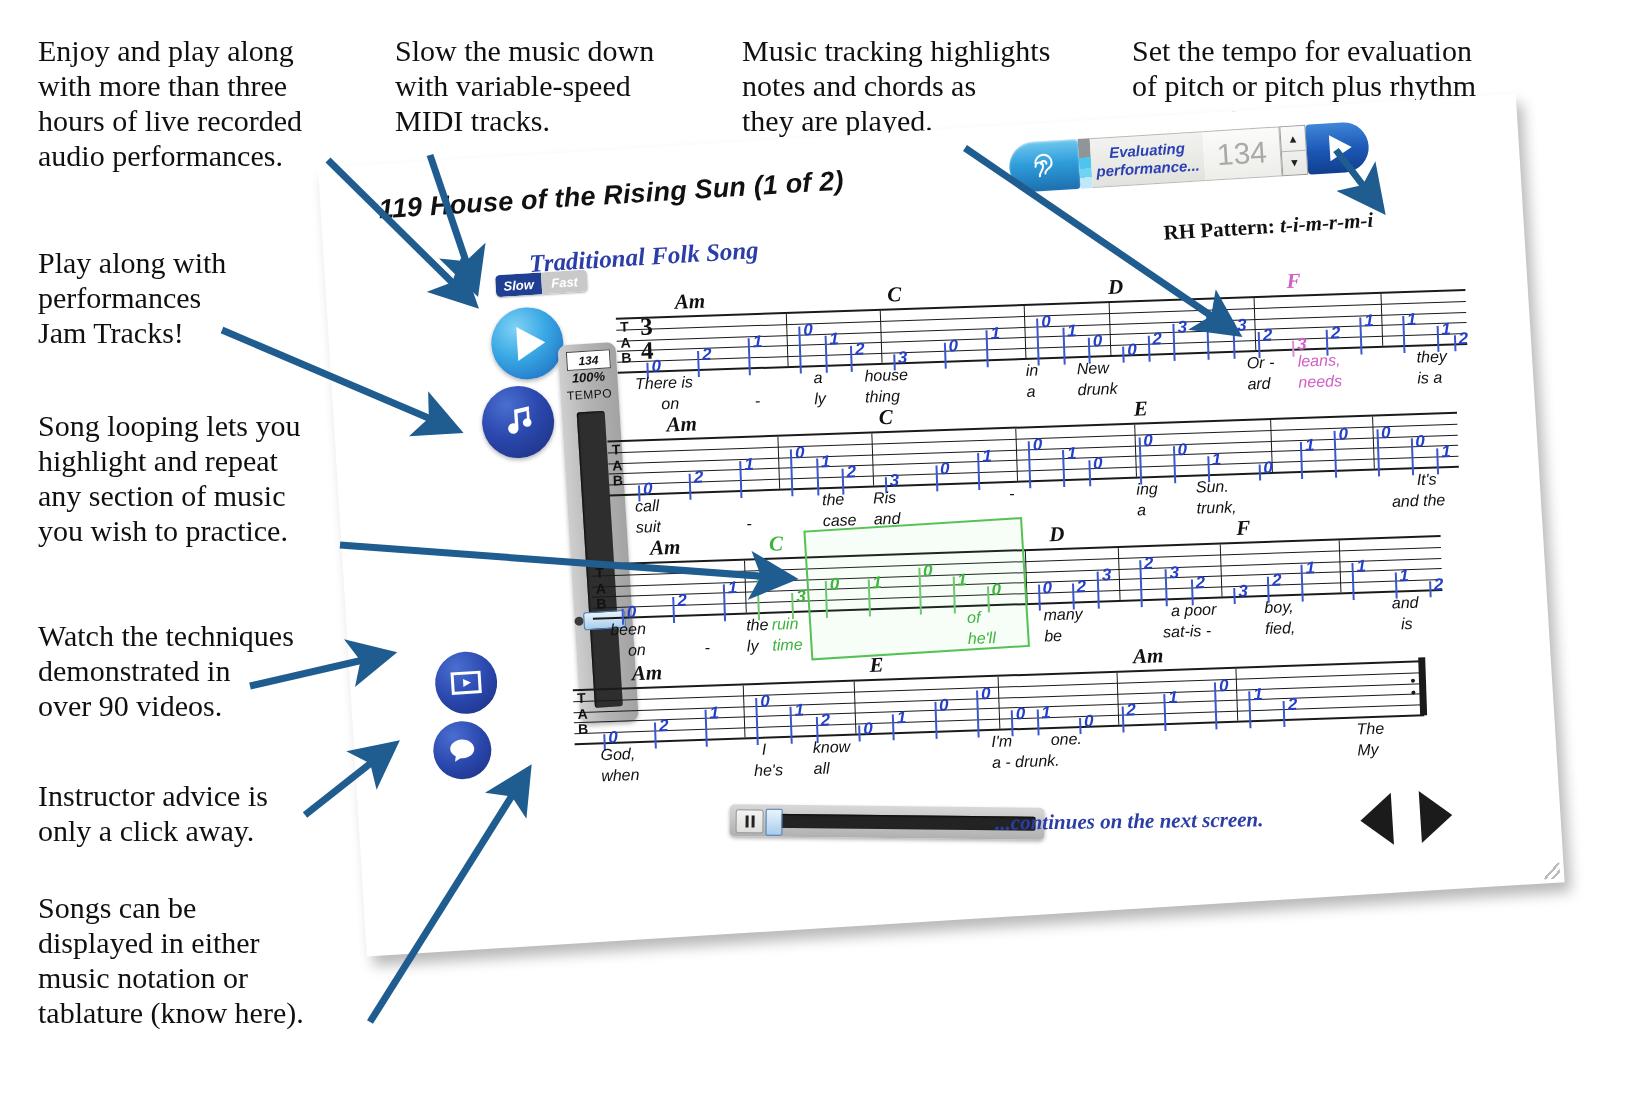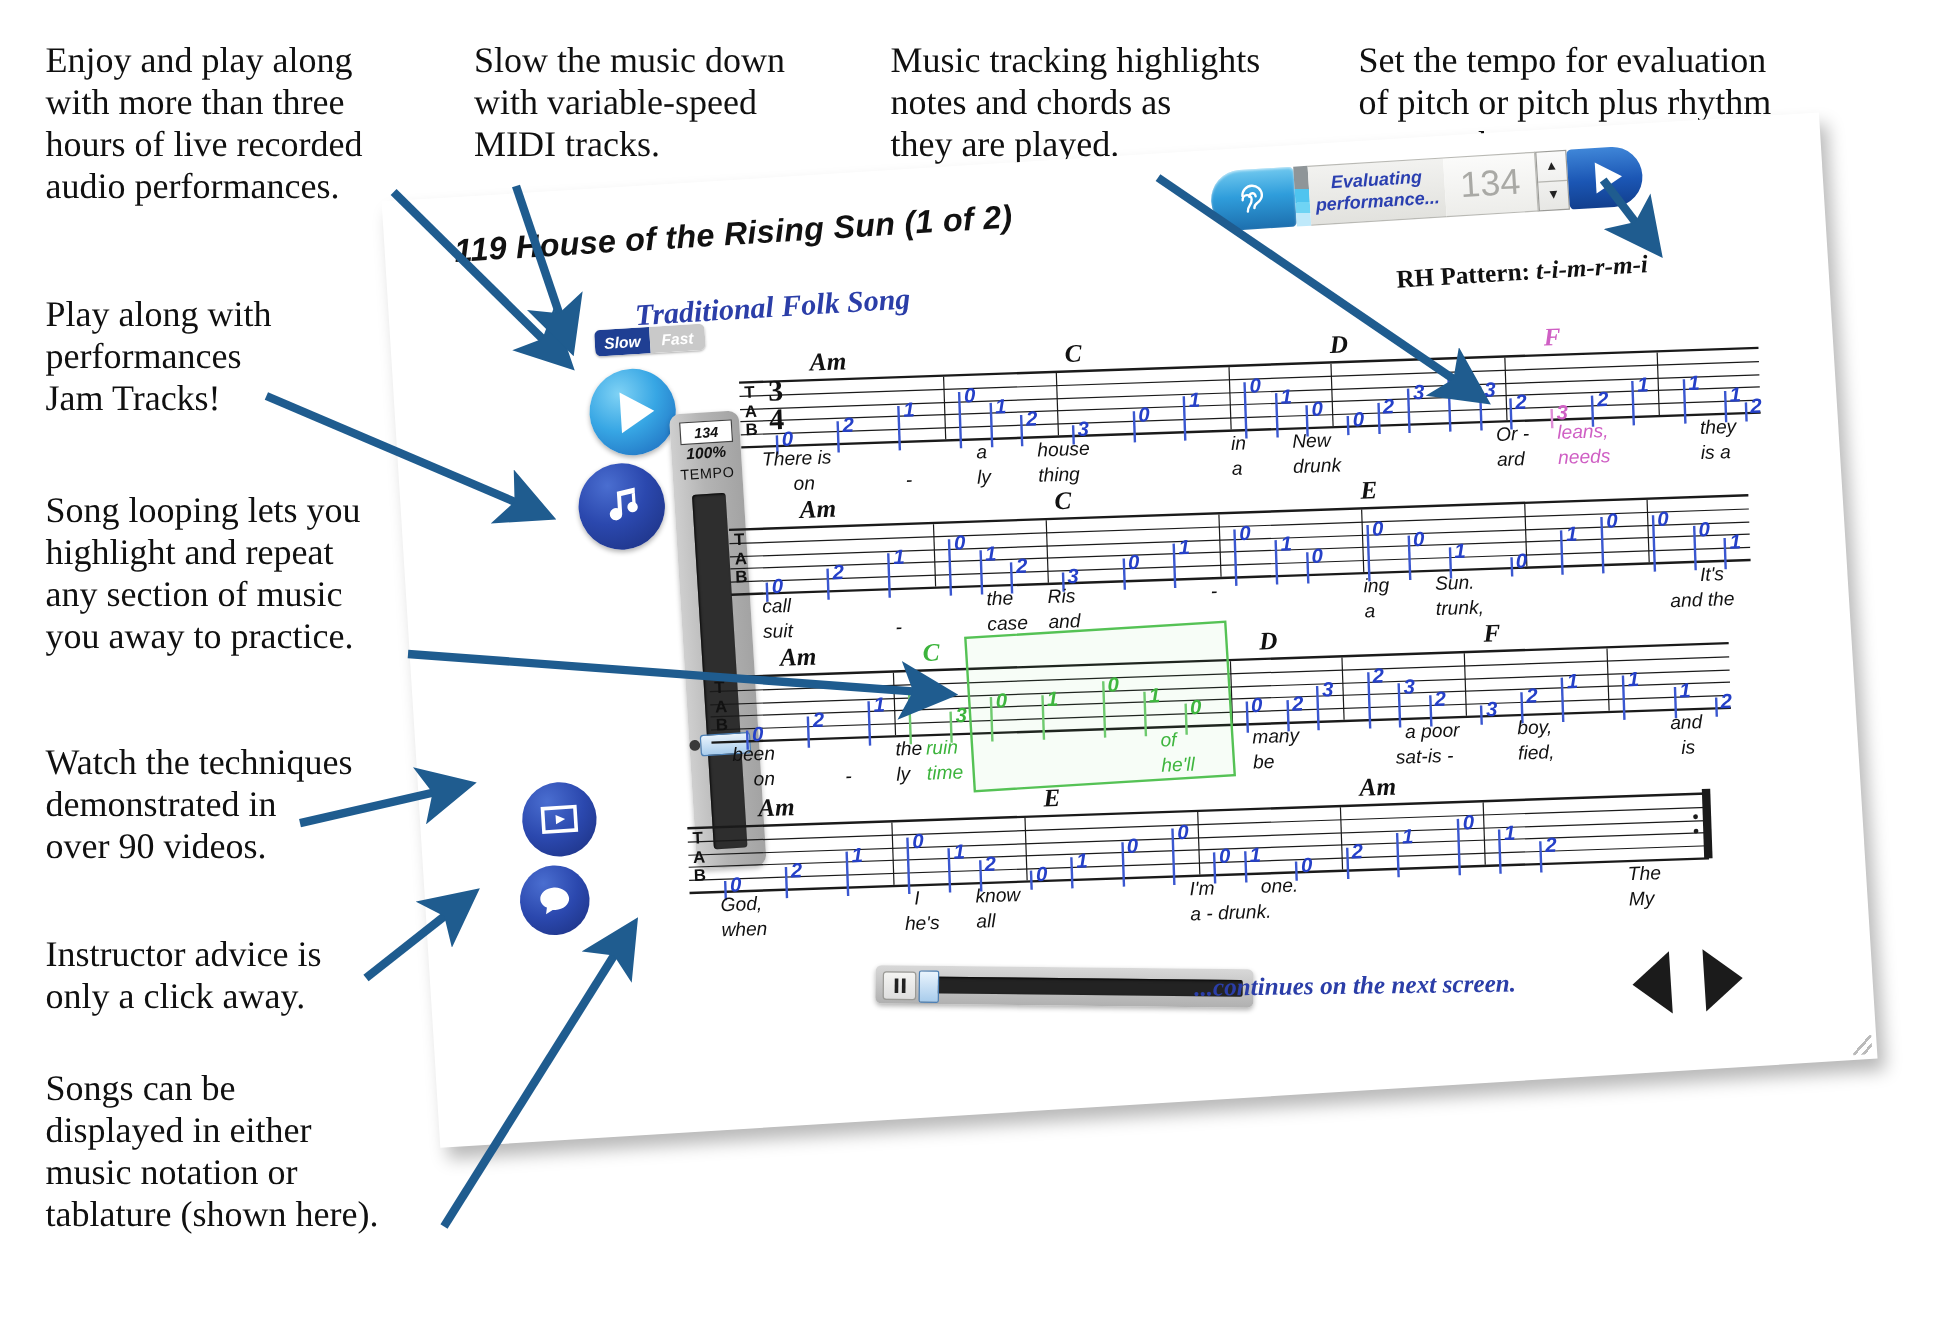--- a/index.html
+++ b/index.html
@@ -267,30 +267,30 @@
 they are played.</div>
 <div class="annot" style="left:1132px;top:33px;width:420px;">Set the tempo for evaluation
 of pitch or pitch plus rhythm
 – even chords!</div>
 <div class="annot" style="left:38px;top:245px;width:300px;">Play along with
 performances
 Jam Tracks!</div>
 <div class="annot" style="left:38px;top:408px;width:320px;">Song looping lets you
 highlight and repeat
 any section of music
-you away to practice.</div>
+you wish to practice.</div>
 <div class="annot" style="left:38px;top:618px;width:320px;">Watch the techniques
 demonstrated in
 over 90 videos.</div>
 <div class="annot" style="left:38px;top:778px;width:320px;">Instructor advice is
 only a click away.</div>
 <div class="annot" style="left:38px;top:890px;width:320px;">Songs can be
 displayed in either
 music notation or
-tablature (shown here).</div>
+tablature (know here).</div>
 
 <div id="screen-wrap">
  <div id="screen">
 
   <div id="song-title">119  House of the Rising Sun (1 of 2)</div>
   <div id="composer">Traditional Folk Song</div>
   <div id="rh-pattern">
     <span>RH Pattern:</span>
     <i>t-i-m-r-m-i</i>
   </div>

